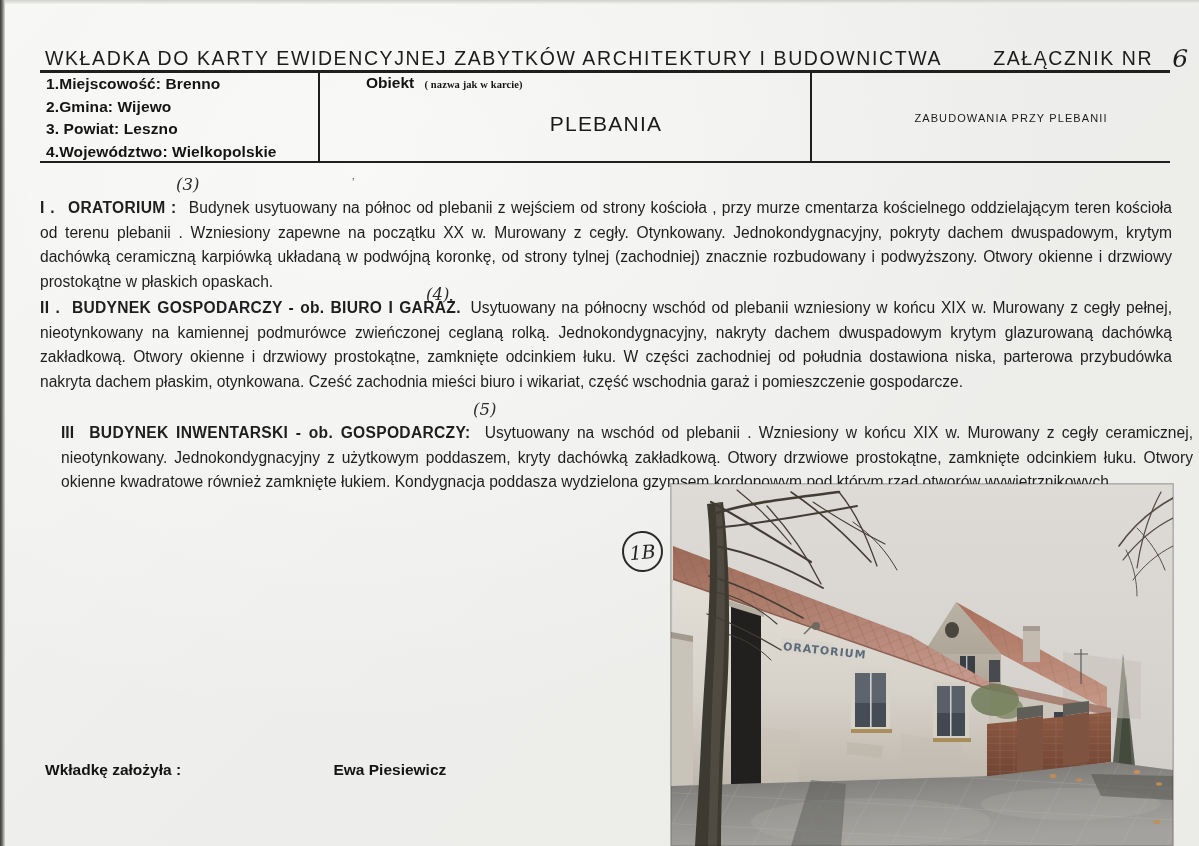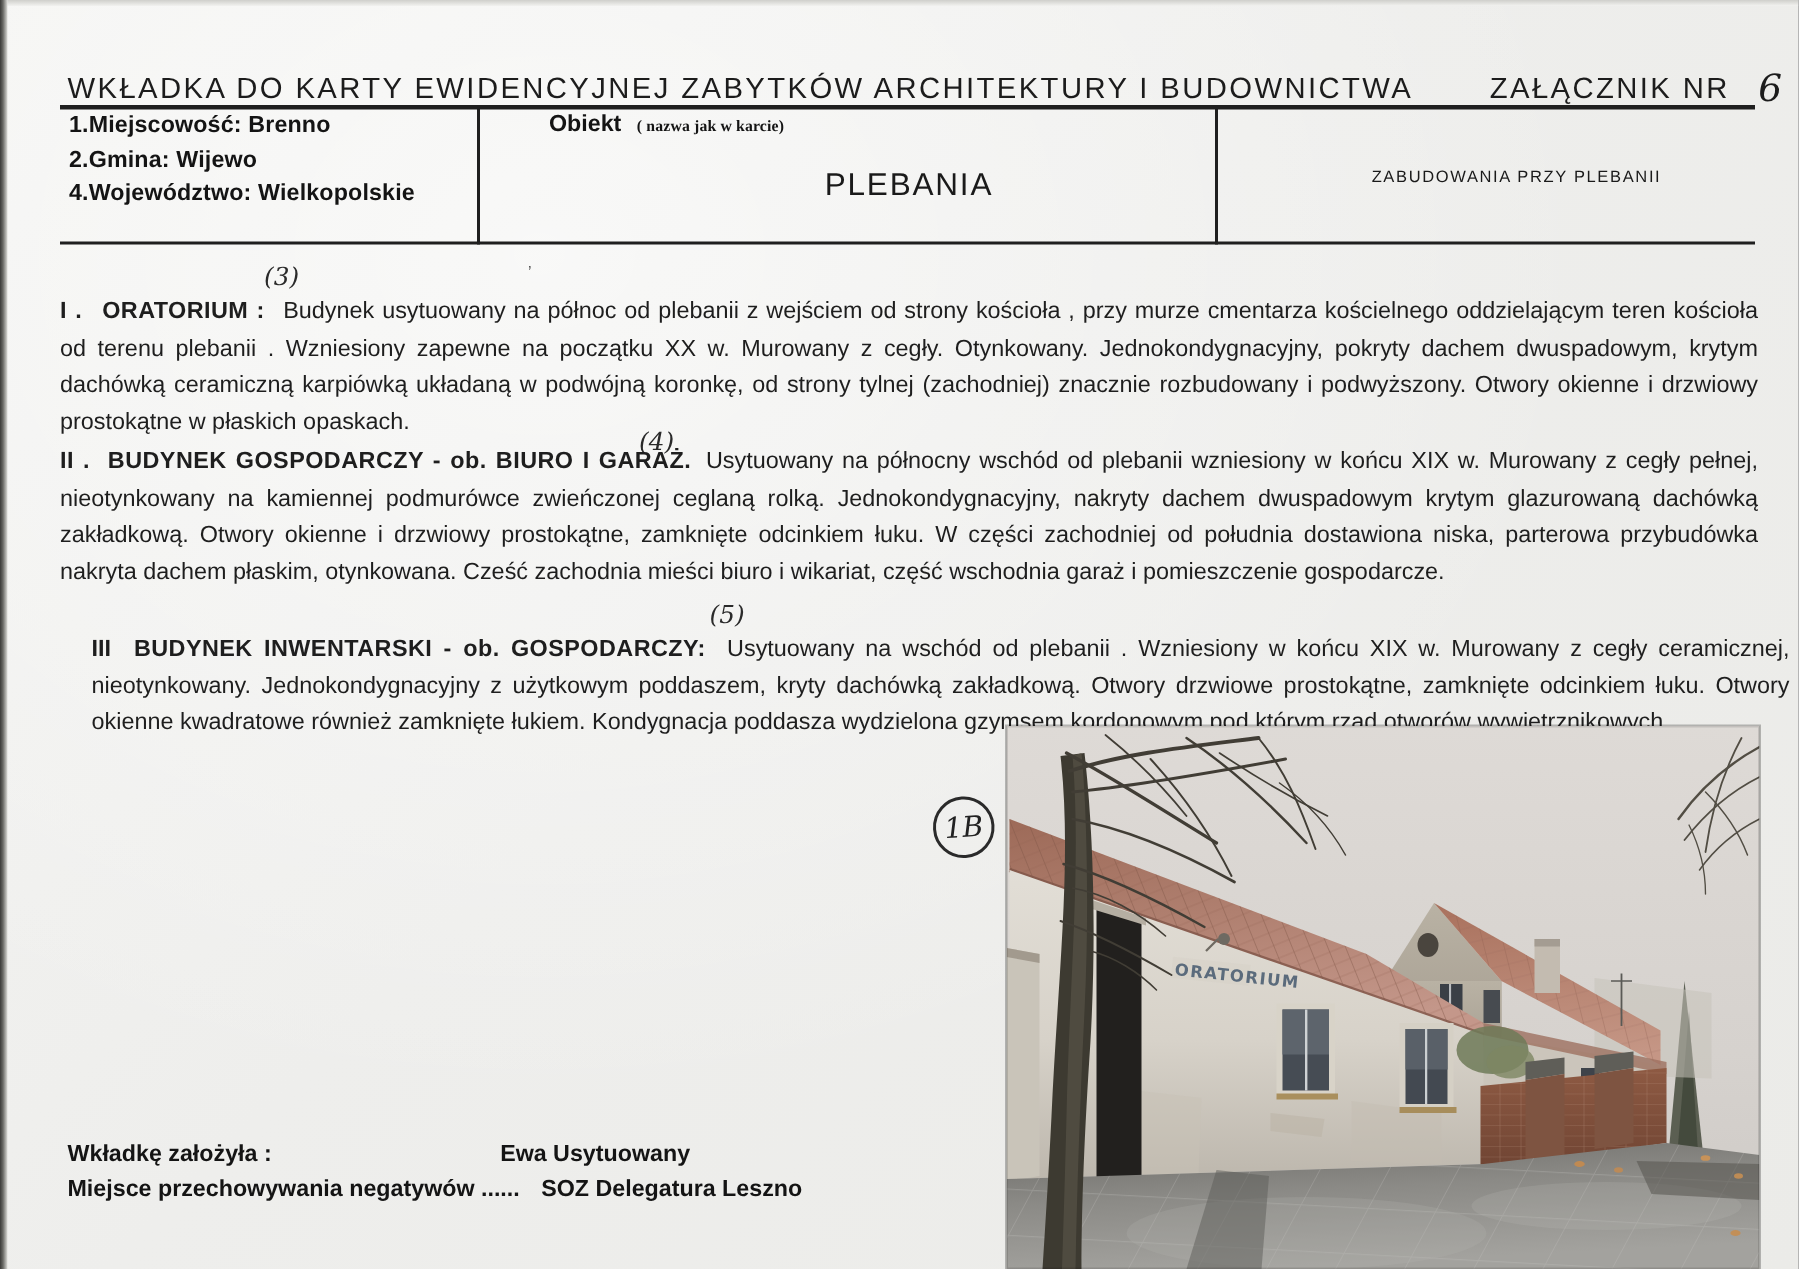--- a/index.html
+++ b/index.html
@@ -240,20 +240,21 @@
     <div class="header-rule"></div>
 
     <div class="hdr-table">
       <div class="vline" style="left:278px;"></div>
       <div class="vline" style="left:770px;"></div>
       <div class="bottomline"></div>
 
       <div class="addr-list">
         <div class="line">1.Miejscowość: Brenno</div>
         <div class="line">2.Gmina: Wijewo</div>
+        <div class="line">3. Powiat: Leszno</div>
         <div class="line">4.Województwo: Wielkopolskie</div>
       </div>
 
       <div class="obiekt-label">
         <span>Obiekt</span>
         <span class="obiekt-hint" style="margin-left:6px;font-family:Liberation Serif, serif;">( nazwa jak w karcie)</span>
       </div>
       <div class="obiekt-value">PLEBANIA</div>
       <div class="annex-value">ZABUDOWANIA PRZY PLEBANII</div>
     </div>
@@ -471,22 +472,18 @@
           </g>
 
           <rect x="0" y="0" width="502" height="362" fill="none" stroke="#000" stroke-opacity="0.12" stroke-width="2"></rect>
         </g>
       </svg>
     </div>
 
     <div class="footer">
       <div class="frow">
         <span>Wkładkę  założyła :</span>
-        <span class="fval" style="margin-left:148px;">Ewa Usytuowany</span>
-      </div>
-      <div class="frow">
-        <span>Miejsce przechowywania negatywów ......</span>
-        <span class="fval" style="margin-left:10px;">SOZ Delegatura Leszno</span>
+        <span class="fval" style="margin-left:148px;">Ewa Piesiewicz</span>
       </div>
     </div>
 
   </div>
 </div>
 
 </body></html>

